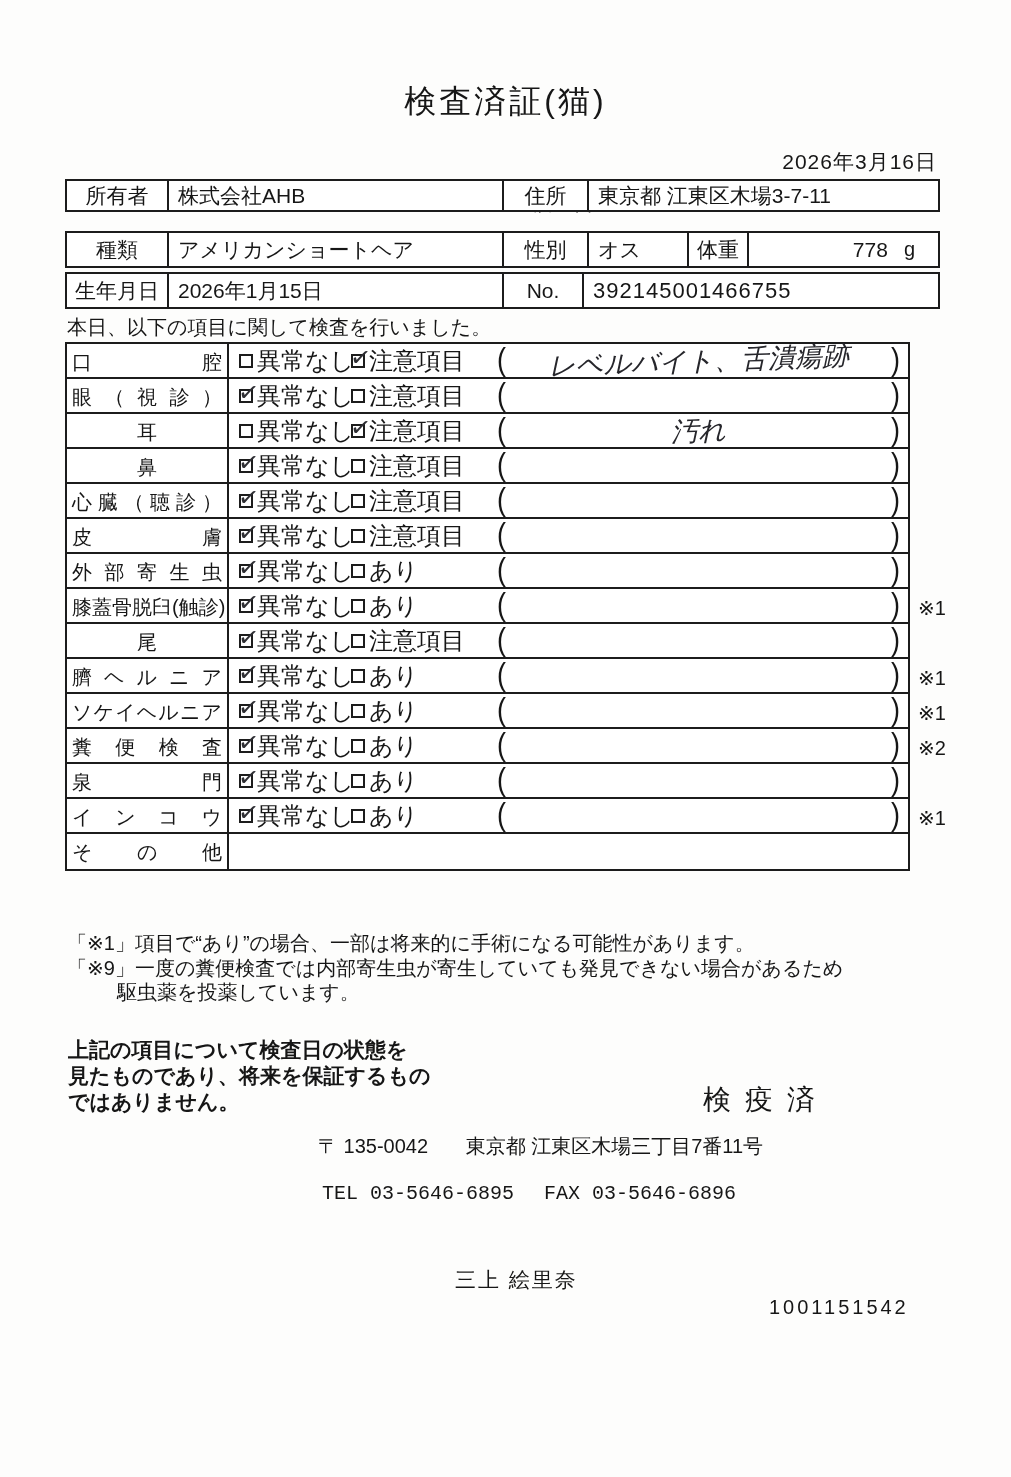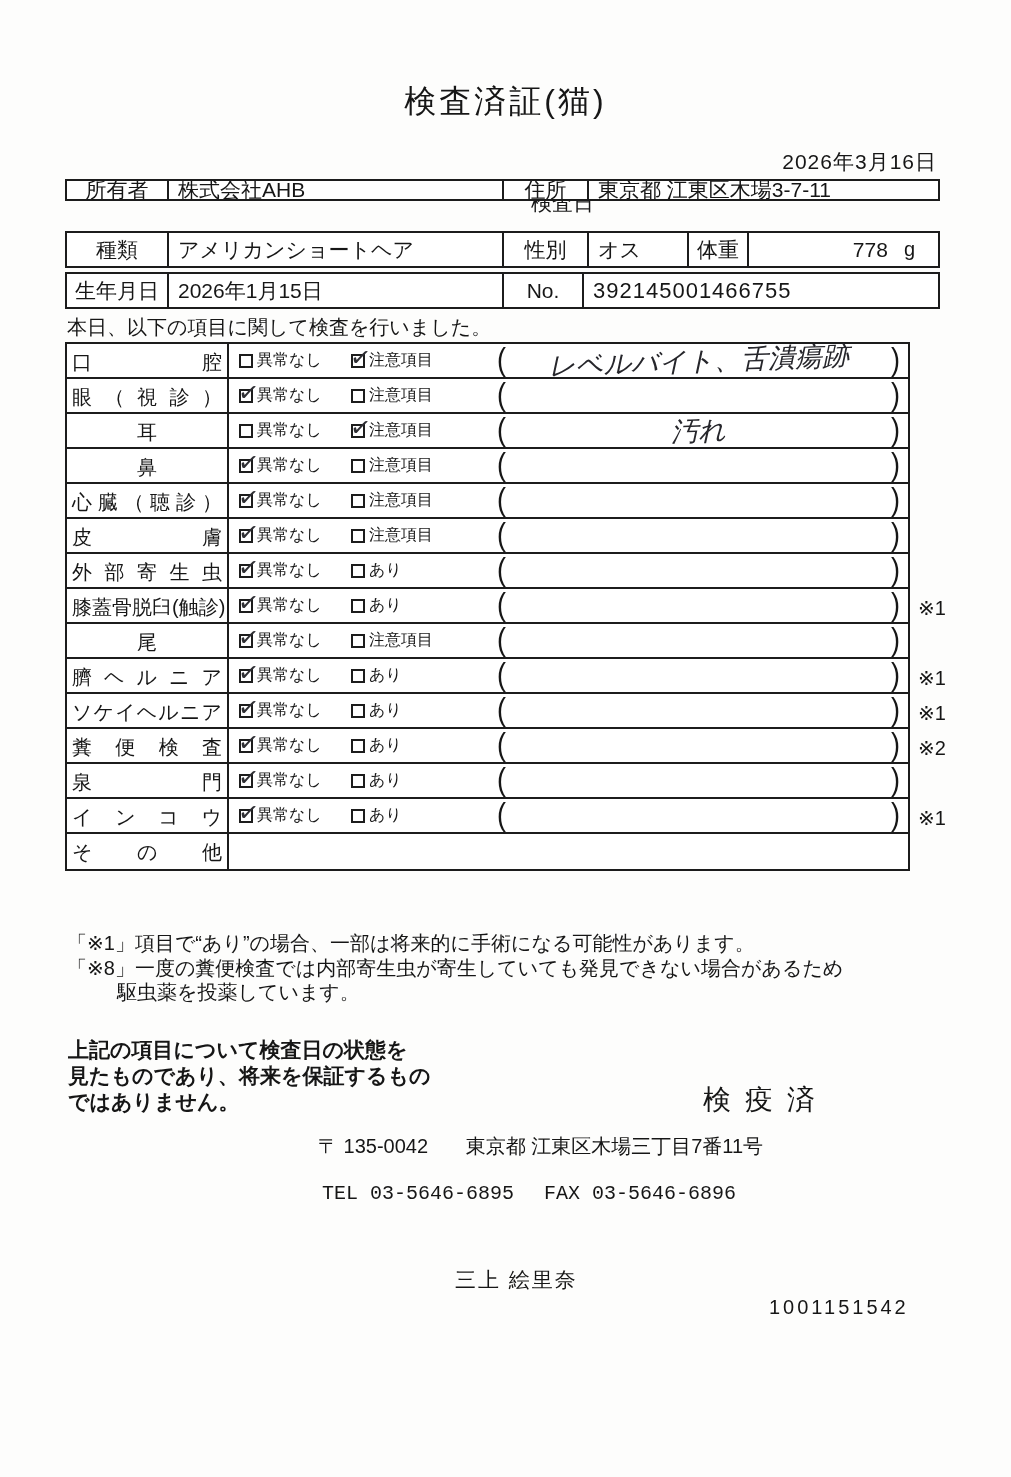--- a/index.html
+++ b/index.html
@@ -11,21 +11,21 @@
     overflow:hidden;
   }
   .abs { position:absolute; }
 
   .title { top:80px; left:0; width:100%; text-align:center; font-size:32px; letter-spacing:3px; }
 
   .date-label { top:148px; left:531px; font-size:21px;margin-top:41px; }
   .date-value { top:148px; right:74px; font-size:21px; letter-spacing:1px; }
 
   .info-table { left:65px; width:875px; display:grid; border:2px solid #1c1c1c; background:#fff; }
-  .tableA { top:179px; height:22px; grid-template-columns:100px 335px 85px 1fr; }
+  .tableA { top:179px; height:33px; grid-template-columns:100px 335px 85px 1fr; }
   .tableB { top:231px; height:37px; grid-template-columns:100px 335px 85px 100px 60px 1fr; }
   .tableC { top:272px; height:37px; grid-template-columns:100px 335px 80px 1fr; }
   .cell { border-left:2px solid #1c1c1c; display:flex; align-items:center; padding:0 9px; font-size:21px; overflow:hidden; white-space:nowrap; }
   .cell:first-child { border-left:none; }
   .cell.hdr { justify-content:center; padding:0 2px; }
   .cell.num { font-size:22px; letter-spacing:1px; }
   .weight-cell { justify-content:flex-end; }
   .weight-unit { margin-left:16px; margin-right:14px; font-size:20px; }
 
   .intro { top:314px; left:67px; font-size:20px; }
@@ -45,21 +45,21 @@
   .opt1 { width:112px; }
   .opt2 { width:146px; }
   .cbx { width:14px; height:14px; border:2px solid #1c1c1c; position:relative; flex:none; margin-right:4px; background:#fff; }
   .tick { display:none; }
   .cbx.checked .tick {
     display:block; position:absolute; left:-3px; top:-13px;
     font-size:25px; color:#2e2e33; transform:rotate(8deg);
     font-family:"DejaVu Sans",sans-serif;
   }
   .tick::before { content:"✓"; }
-  .opt-label { font-size:16px; white-space:nowrap;text-align:center; }
+  .opt-label { font-size:24px; white-space:nowrap;text-align:center; }
   .paren { font-size:27px; line-height:1; flex:none; transform:scaleY(1.15); }
   .paren-close { margin-right:8px; }
   .note { flex:1; text-align:center; min-width:0; }
   .handwriting {
     font-style:italic; font-size:27px; color:#26262b;
     transform:rotate(-2deg); white-space:nowrap;
     font-family:"DejaVu Serif","DejaVu Sans",serif;
   }
   .exam-mark { position:absolute; left:calc(100% + 10px); top:7px; font-size:20px; white-space:nowrap; }
 
@@ -398,21 +398,21 @@
         <span class="paren">(</span>
         <span class="note handwriting"></span>
         <span class="paren paren-close">)</span>
       </div>
       <div class="exam-mark"></div>
     </div>
     </div>
 
   <div class="abs footnotes">
     <div>「※1」項目で“あり”の場合、一部は将来的に手術になる可能性があります。</div>
-    <div>「※8」一度の糞便検査では内部寄生虫が寄生していても発見できない場合があるため</div>
+    <div>「※9」一度の糞便検査では内部寄生虫が寄生していても発見できない場合があるため</div>
     <div class="indent">駆虫薬を投薬しています。</div>
   </div>
 
   <div class="abs disclaimer">上記の項目について検査日の状態を
 見たものであり、将来を保証するもの
 ではありません。</div>
 
   <div class="abs stamp">検疫済</div>
 
   <div class="abs postal-line">

